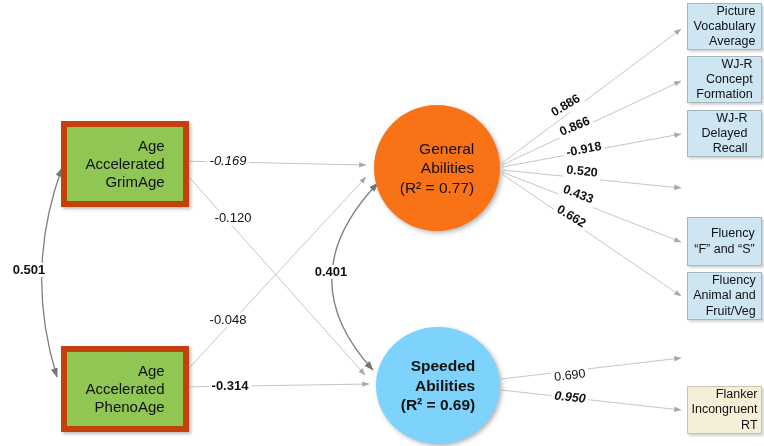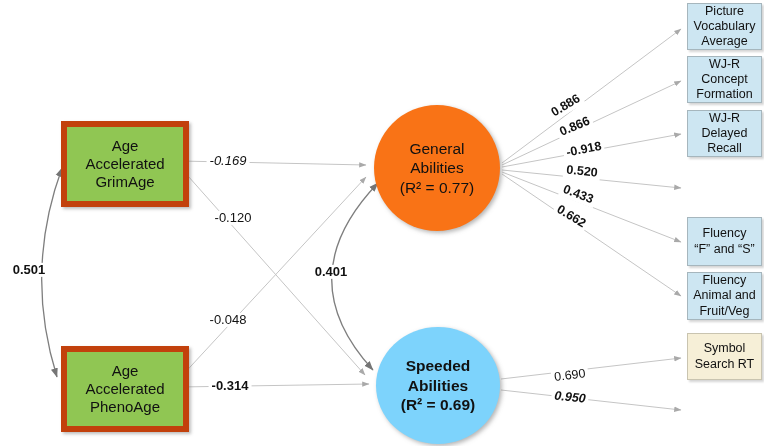--- a/index.html
+++ b/index.html
@@ -3,21 +3,21 @@
 <meta charset="utf-8">
 <style>
   html,body{margin:0;padding:0;background:#ffffff;}
   .stage{
     position:relative;width:764px;height:446px;background:#ffffff;overflow:hidden;
     font-family:"Liberation Sans", sans-serif;color:#111;
   }
   .stage svg.wires{position:absolute;left:0;top:0;z-index:1;}
   .node{
     position:absolute;z-index:2;display:flex;align-items:center;justify-content:center;
-    text-align:center;white-space:pre-line;color:#111;
+    text-align:right;white-space:pre-line;color:#111;
   }
   .box-green{
     background:#90C653;border:6px solid #c2410c;
     box-shadow:2px 2px 3px rgba(110,110,110,.45);
     font-size:15px;line-height:1.22;
   }
   .circle{
     border-radius:50%;box-shadow:2px 2px 4px rgba(110,110,110,.5);
     font-size:15.5px;line-height:1.25;
   }
@@ -94,22 +94,23 @@
 Formation</div>
   <div class="node ind ind-blue" style="left:687px;top:110px;width:73px;height:45px;">WJ-R
 Delayed
 Recall</div>
   <div class="node ind ind-blue" style="left:687px;top:217px;width:73px;height:47px;">Fluency
 “F” and “S”</div>
   <div class="node ind ind-blue" style="left:687px;top:272px;width:73px;height:46px;">Fluency
 Animal and
 Fruit/Veg</div>
 
-  <div class="node ind ind-cream" style="left:687px;top:333px;width:73px;height:45px;">Symbol
-Search RT</div>
+  <div class="node ind ind-cream" style="left:687px;top:386px;width:73px;height:46px;">Flanker
+Incongruent
+RT</div>
 
   <div class="plabel b" style="left:19px;top:270px;margin-left:10px;">0.501</div>
   <div class="plabel b" style="left:331px;top:272px;">0.401</div>
 
   <div class="plabel i" style="left:228px;top:161px;">-0.169</div>
   <div class="plabel" style="left:233px;top:218px;">-0.120</div>
   <div class="plabel" style="left:228px;top:320px;">-0.048</div>
   <div class="plabel b" style="left:230px;top:386px;">-0.314</div>
 
   <div class="plabel rot b" style="left:566px;top:106px;transform:translate(-50%,-50%) rotate(-31deg);">0.886</div>

